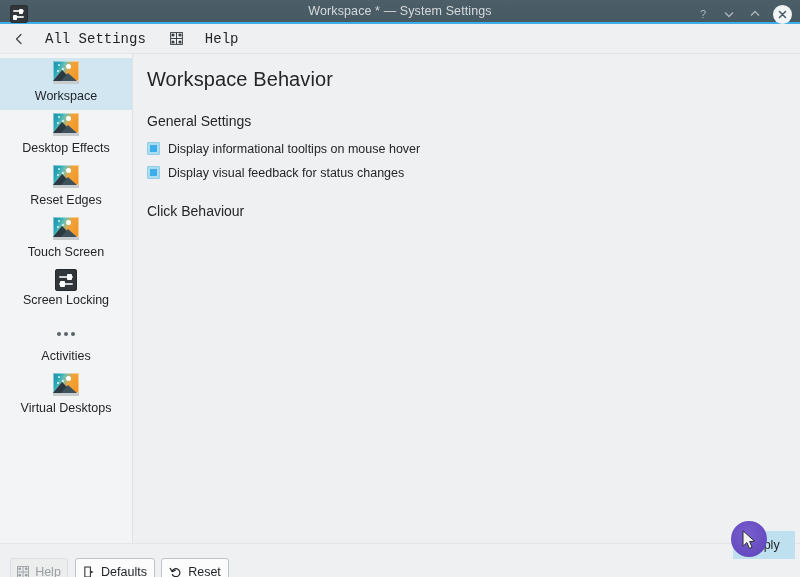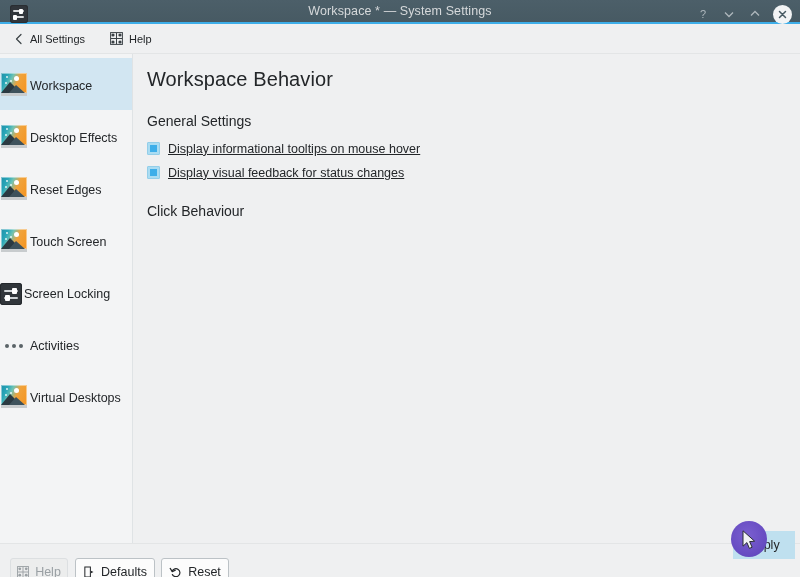--- a/index.html
+++ b/index.html
@@ -104,25 +104,26 @@
     display: flex;
     align-items: center;
     padding-left: 10px;
     gap: 16px;
     border-bottom: 1px solid #e3e5e6;
     box-sizing: border-box;
   }
   .tool-item {
     display: flex;
     align-items: center;
-    gap: 6px;
-    font-size: 11px;
+    gap: 21px;
+    font-size: 14px;
     color: #232629;
     padding: 2px 4px;
     border-radius: 2px;
+    font-family: Liberation Mono, monospace;
   }
   .chev-left {
     width: 10px; height: 12px;
     display: flex; align-items: center; justify-content: center;
     color: #3a4145;
   }
   .help-glyph {
     width: 14px; height: 14px;
     display: flex; align-items: center; justify-content: center;
     color: #3a4145;
@@ -139,20 +140,21 @@
     width: 133px;
     background: #f3f4f5;
     border-right: 1px solid #dfe3e5;
     padding-top: 4px;
     box-sizing: border-box;
     overflow: hidden;
   }
   .side-item {
     height: 52px;
     display: flex;
+    flex-direction: column;
     align-items: center;
     justify-content: flex-start;
     padding-top: 3px;
     box-sizing: border-box;
     gap: 2px;
   }
   .side-item.selected {
     background: #d2e6f2;
   }
   .side-label {
@@ -286,21 +288,20 @@
     display: flex;
     align-items: center;
     gap: 8px;
     height: 21px;
     margin-bottom: 3px;
   }
   .opt-label {
     font-size: 12.5px;
     color: #232629;
     line-height: 16px;
-    text-decoration: underline;
   }
 
   .checkbox {
     width: 13px;
     height: 13px;
     box-sizing: border-box;
     border: 1px solid #93cee9;
     background: #aadcf2;
     border-radius: 1px;
     position: relative;

